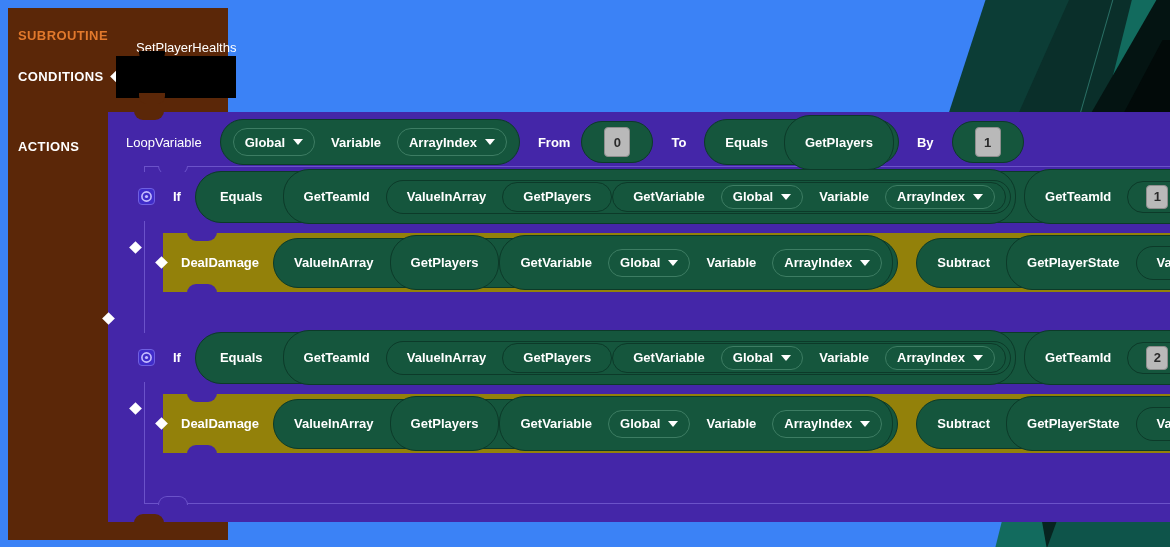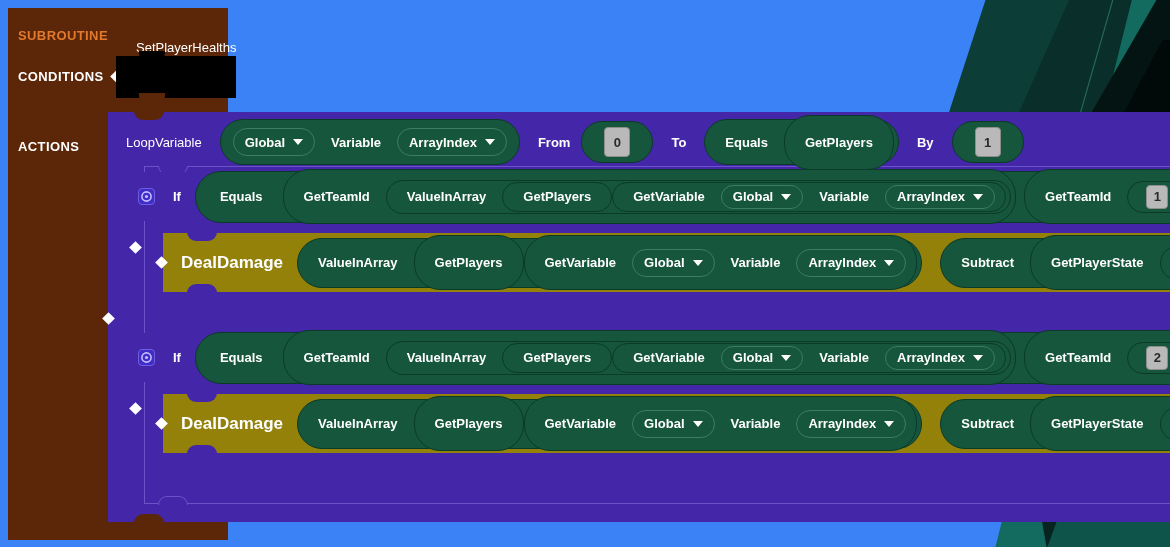--- a/index.html
+++ b/index.html
@@ -252,21 +252,21 @@
     background: #4426a8;
     border-radius: 0 0 9px 9px;
   }
   .dd-notch-bot {
     position: absolute; left: 24px; bottom: -1px;
     width: 30px; height: 9px;
     background: #4426a8;
     border-radius: 9px 9px 0 0;
   }
   .dd-name {
-    color: #ffffff; font-size: 17px; font-weight: bold;
+    color: #ffffff; font-size: 13px; font-weight: bold;
     padding: 0 14px 0 18px;
   }
 
   .diamond {
     position: absolute;
     width: 9px; height: 9px;
     background: #ffffff;
     transform: rotate(45deg);
   }
 </style>

